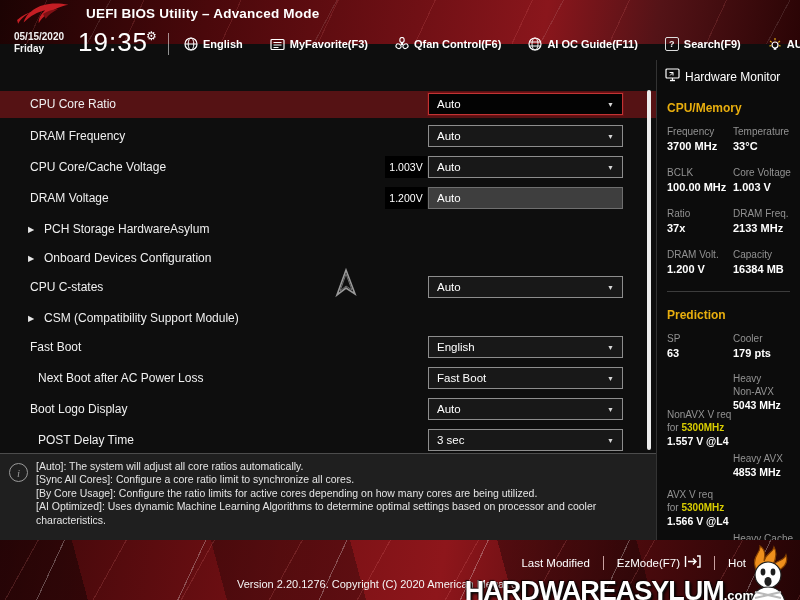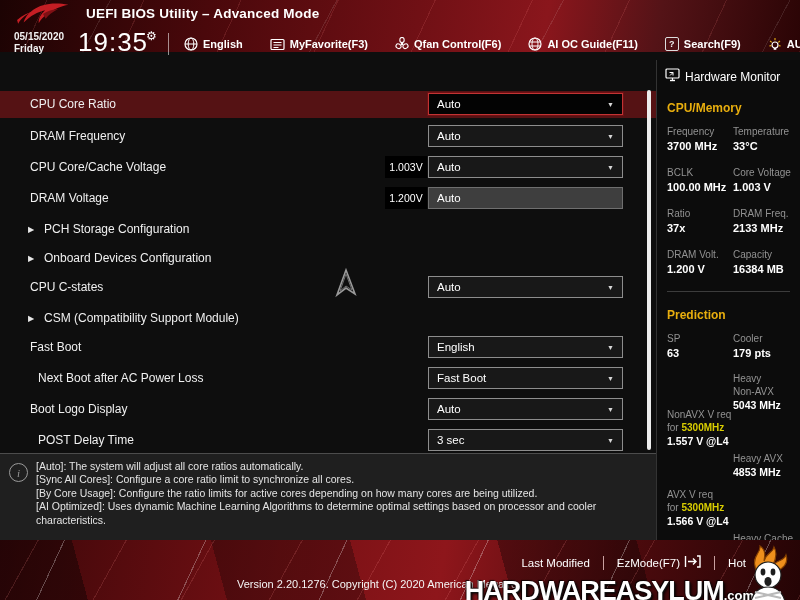--- a/index.html
+++ b/index.html
@@ -1,21 +1,21 @@
 <!DOCTYPE html>
 <html><head>
 <meta charset="utf-8">
 <style>
   html,body{margin:0;padding:0;background:#000;}
   .screen{position:relative;width:800px;height:600px;overflow:hidden;
     background:#0e0e0e;font-family:"Liberation Sans",sans-serif;
     -webkit-font-smoothing:antialiased;}
 
   
-  .header{position:absolute;left:0;top:0;width:800px;height:52px;
+  .header{position:absolute;left:0;top:0;width:800px;height:44px;
     background:
       repeating-linear-gradient(115deg,transparent 0 42px,rgba(255,130,130,.14) 42px 43px,transparent 43px 88px),
       repeating-linear-gradient(118deg,transparent 0 97px,rgba(255,255,255,.10) 97px 98px,transparent 98px 200px),
       linear-gradient(100deg,#1c0303 0%,#4a080b 26%,#701015 52%,#8a161c 68%,#541317 82%,#2a0405 100%);}
   .hdr-row1{position:absolute;left:0;top:0;width:100%;height:28px;display:flex;align-items:center;}
   .rog-logo{position:absolute;left:16px;top:1px;}
   .app-title{position:absolute;left:86px;top:6px;color:#fff;font-size:13.5px;font-weight:bold;letter-spacing:.2px;}
   .hdr-row2{position:absolute;left:0;top:28px;width:100%;height:32px;display:flex;align-items:center;}
   .date-block{position:absolute;left:14px;top:3px;color:#f2f2f2;font-size:10px;line-height:1.2;font-weight:bold;}
   .clock{position:absolute;left:78px;top:-1px;color:#fff;font-size:26px;letter-spacing:1px;}
@@ -224,21 +224,21 @@
     <div class="row" style="top:97px">
       <span class="row-label">DRAM Voltage</span>
       <span class="preval">1.200V</span>
       <div class="inputbox">
         <span>Auto</span>
       </div>
     </div>
 
     <div class="row sub" style="top:128px">
       <span class="submenu-arrow"></span>
-      <span class="row-label">PCH Storage Configuration</span>
+      <span class="row-label">PCH Storage HardwareAsylum</span>
     </div>
 
     <div class="row sub" style="top:157px">
       <span class="submenu-arrow"></span>
       <span class="row-label">Onboard Devices Configuration</span>
     </div>
 
     <div class="row" style="top:186px">
       <span class="row-label">CPU C-states</span>
       <div class="dd">

